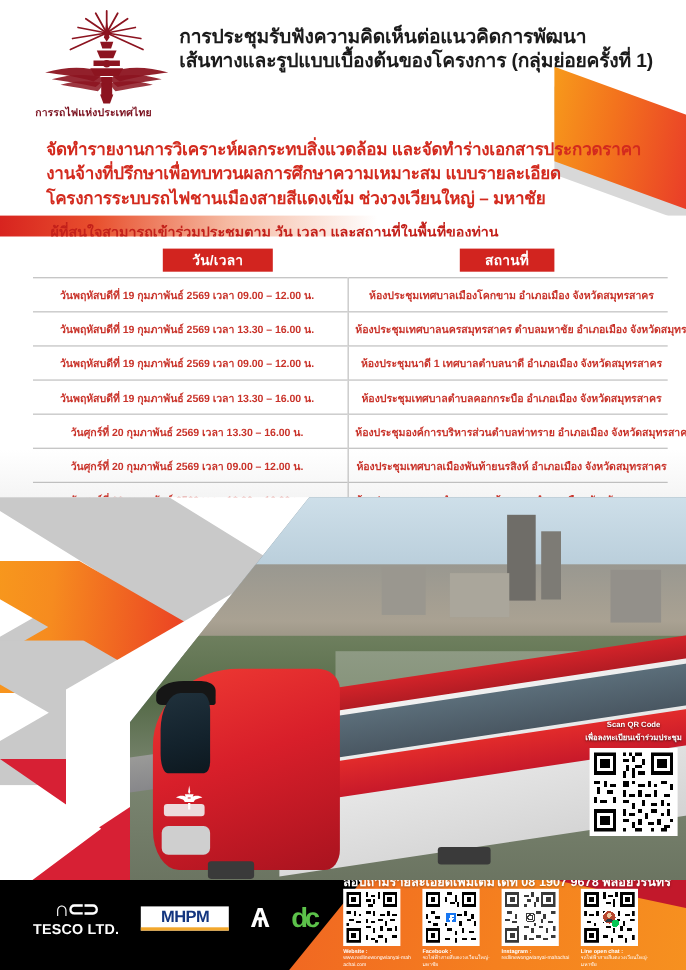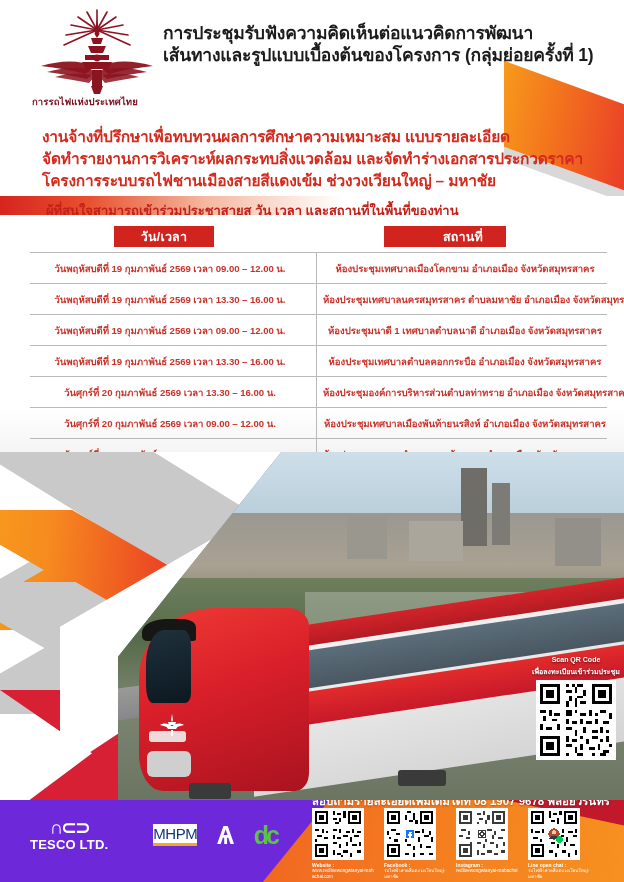--- a/index.html
+++ b/index.html
@@ -84,23 +84,24 @@
   .table-zone{
     position:absolute;left:0;top:222px;width:624px;height:240px;
     background:linear-gradient(180deg,#ffffff 0%,#ffffff 78%,#f2f2f2 100%);
   }
   .col-head{
     position:absolute;top:4px;height:21px;
     background:#d2241f;color:#ffffff;
     font-size:12.5px;font-weight:bold;
     display:flex;align-items:center;justify-content:center;
     letter-spacing:.2px;
+    margin-left:34px;
   }
   .col-head.when{left:114px;width:100px;}
-  .col-head.where{left:384px;width:86px;padding-left:36px;}
+  .col-head.where{left:384px;width:86px;}
 
   table.schedule{
     position:absolute;left:30px;top:30px;
     width:564px;border-collapse:collapse;
     table-layout:fixed;
   }
   table.schedule td{
     padding:0;height:30px;vertical-align:middle;
     font-size:9.6px;color:#c9332a;font-weight:bold;
     letter-spacing:-.05px;white-space:nowrap;
@@ -250,21 +251,21 @@
   }
   .qr-box{
     width:80px;height:80px;margin:0 auto;background:#ffffff;padding:4px;
     box-sizing:border-box;
   }
   .qr-box svg{display:block;}
 
   
   .footer-zone{
     position:absolute;left:0;top:800px;width:624px;height:82px;
-    background:#6d28d9;overflow:hidden;
+    background:#000000;overflow:hidden;
   }
   .foot-orange{
     position:absolute;left:240px;top:-20px;width:480px;height:130px;
     background:linear-gradient(100deg,#f06322 0%,#f5801f 45%,#f79a20 100%);
     clip-path:polygon(22% 0,100% 0,100% 100%,0 100%);
   }
   .foot-red-tri{
     position:absolute;left:470px;top:-66px;width:200px;height:80px;
     background:#c2182b;transform:skewY(12deg);
   }
@@ -277,22 +278,22 @@
     position:absolute;left:30px;top:18px;
     display:flex;align-items:center;gap:20px;
   }
   .logo-tesco{text-align:center;color:#ffffff;}
   .logo-tesco .glyph{
     font-size:19px;font-weight:bold;letter-spacing:-2px;
     color:#ffffff;line-height:1;
   }
   .logo-tesco .nm{font-size:13px;font-weight:bold;letter-spacing:.2px;}
   .logo-mhpm{
-    background:#ffffff;color:#13357f;font-size:15px;font-weight:normal;
-    padding:1px 0;letter-spacing:-.5px;border-bottom:3px solid #f2a72c;margin-left:25px;
+    background:#ffffff;color:#13357f;font-size:15px;font-weight:bold;
+    padding:1px 18px;letter-spacing:-.5px;border-bottom:3px solid #f2a72c;
   }
   .logo-ama{color:#ffffff;font-size:25px;font-weight:bold;line-height:1;}
   .logo-dc{color:#5cc24a;font-size:25px;font-weight:bold;line-height:1;letter-spacing:-3px;}
 
   .qr-row{
     position:absolute;left:312px;top:8px;
     display:flex;gap:8px;align-items:flex-start;
   }
   .qr-item{width:64px;text-align:left;}
   .qr-item .mini{
@@ -356,27 +357,27 @@
       </div>
       <div class="logo-caption">การรถไฟแห่งประเทศไทย</div>
     </div>
 
     <div class="title-block">
       <div class="t-line2">การประชุมรับฟังความคิดเห็นต่อแนวคิดการพัฒนา</div>
       <div class="t-line3">เส้นทางและรูปแบบเบื้องต้นของโครงการ (กลุ่มย่อยครั้งที่ 1)</div>
     </div>
 
     <div class="sub-block">
+      <div class="s-line">จัดทำรายงานการวิเคราะห์ผลกระทบสิ่งแวดล้อม และจัดทำร่างเอกสารประกวดราคา</div>
       <div class="s-line">งานจ้างที่ปรึกษาเพื่อทบทวนผลการศึกษาความเหมาะสม แบบรายละเอียด</div>
-      <div class="s-line">จัดทำรายงานการวิเคราะห์ผลกระทบสิ่งแวดล้อม และจัดทำร่างเอกสารประกวดราคา</div>
       <div class="s-line">โครงการระบบรถไฟชานเมืองสายสีแดงเข้ม ช่วงวงเวียนใหญ่ – มหาชัย</div>
     </div>
 
     <div class="note-bar"></div>
-    <div class="note-text">ผู้ที่สนใจสามารถเข้าร่วมประชุาสายส วัน เวลา และสถานที่ในพื้นที่ของท่าน</div>
+    <div class="note-text">ผู้ที่สนใจสามารถเข้าร่วมประชุมตาม วัน เวลา และสถานที่ในพื้นที่ของท่าน</div>
   </div>
 
   <div class="table-zone">
     <div class="col-head when">วัน/เวลา</div>
     <div class="col-head where">สถานที่</div>
 
     <table class="schedule">
       <tbody>
         <tr>
           <td class="when">วันพฤหัสบดีที่ 19 กุมภาพันธ์ 2569 เวลา 09.00 – 12.00 น.</td>

